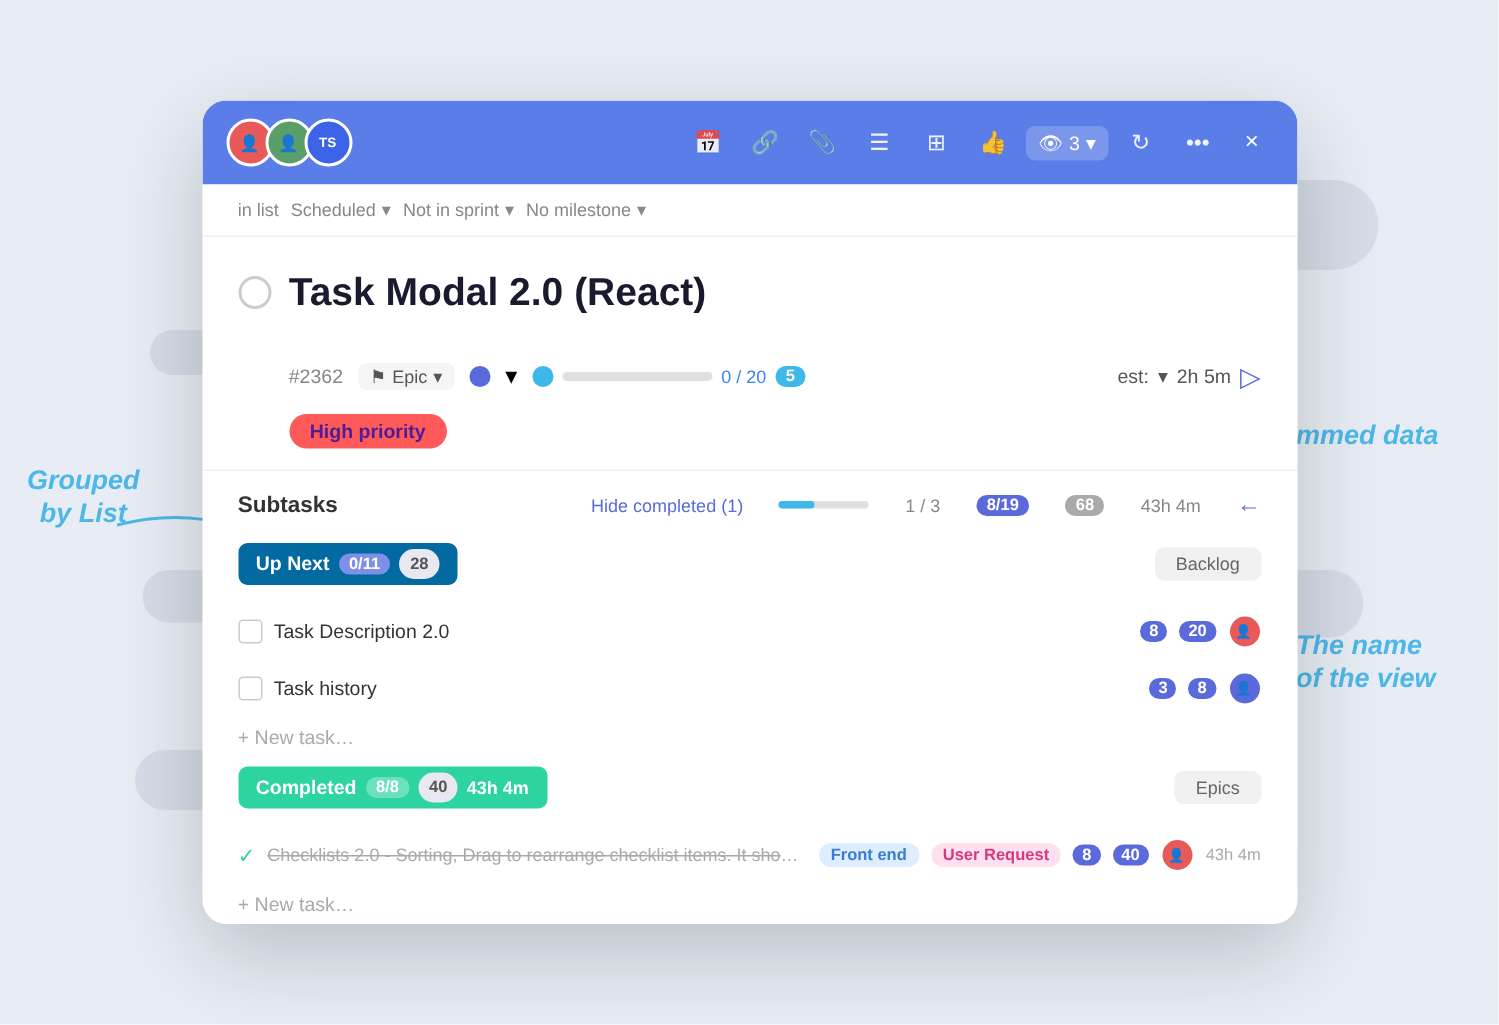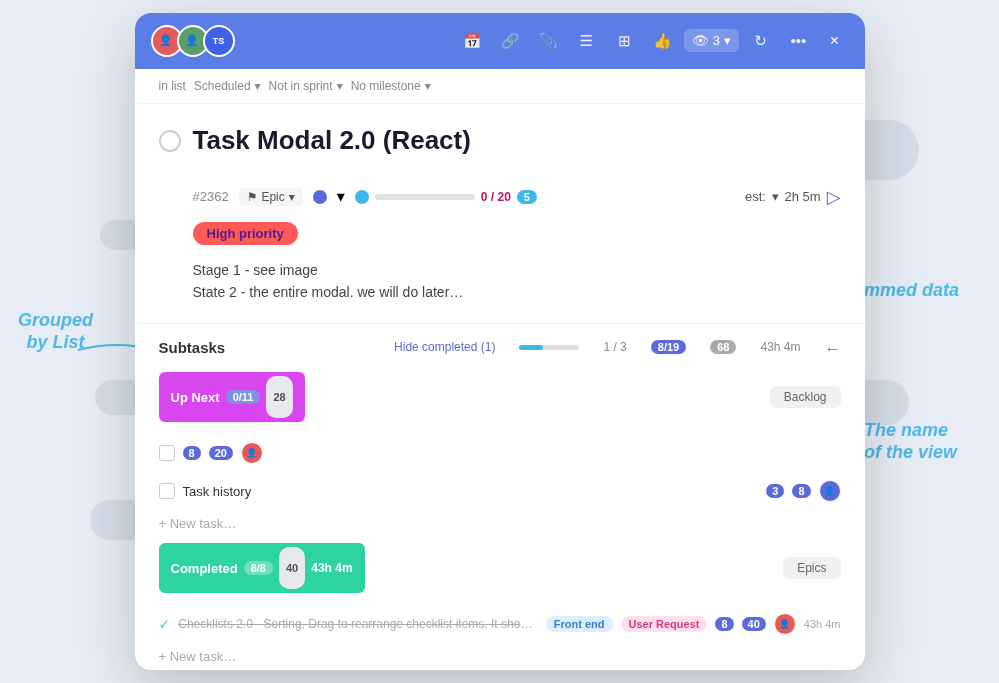--- a/index.html
+++ b/index.html
@@ -216,22 +216,21 @@
       background: #e0e0e0;
       border-radius: 3px;
     }
     .progress-bar-fill {
       height: 100%;
       border-radius: 3px;
       background: #3db8e8;
     }
     .progress-label {
       font-size: 12px;
-      color: #be185d;
-      font-weight: bold;
+      color: #3b82f6;
     }
     .badge-num {
       background: #5a6adb;
       color: white;
       border-radius: 10px;
       padding: 1px 7px;
       font-size: 11px;
       font-weight: 600;
     }
     .badge-num-teal { background: #3db8e8; }
@@ -325,21 +324,21 @@
 
     
     .group-header {
       margin: 0 0 6px;
       padding: 6px 24px;
       display: flex;
       align-items: center;
       gap: 10px;
     }
     .group-label {
-      background: #d946ef;
+      background: #0369a1;
       color: white;
       border-radius: 6px;
       padding: 4px 12px;
       font-size: 13px;
       font-weight: 600;
       display: flex;
       align-items: center;
       gap: 6px;
     }
     .group-label.completed { background: #2dd4a0; }
@@ -348,21 +347,21 @@
       color: white;
       border-radius: 10px;
       padding: 1px 7px;
       font-size: 11px;
       font-weight: 600;
     }
     .group-count-badge {
       background: #e8e8f0;
       color: #555;
       border-radius: 10px;
-      padding: 15px 7px;
+      padding: 4px 7px;
       font-size: 11px;
       font-weight: 600;
     }
     .backlog-label {
       margin-left: auto;
       background: #f0f0f0;
       color: #666;
       border-radius: 6px;
       padding: 4px 14px;
       font-size: 12px;
@@ -577,24 +576,20 @@
           <span>▾</span>
           <span>2h 5m</span>
           <span class="play-btn">▷</span>
         </div>
       </div>
 
       
       <div class="priority-badge">High priority</div>
 
       
-      <div class="task-description">
-        <div>Stage 1 - see image</div>
-        <div>State 2 - the entire modal. we will do later…</div>
-      </div>
     </div>
 
     <div class="subtasks-section">
 
       <div class="subtasks-header">
         <div class="subtasks-title">Subtasks</div>
         <div class="subtasks-controls">
           <span class="hide-completed">Hide completed (1)</span>
           <div class="progress-mini">
             <div class="progress-mini-fill"></div>
@@ -611,20 +606,21 @@
         <div class="group-label">
           <span>Up Next</span>
           <span class="group-name-badge">0/11</span>
           <span class="group-count-badge">28</span>
         </div>
         <div class="backlog-label">Backlog</div>
       </div>
 
       <div class="subtask-row">
         <div class="subtask-checkbox"></div>
+        <span class="subtask-name">Task Description 2.0</span>
         <span class="subtask-badge">8</span>
         <span class="subtask-badge">20</span>
         <div class="mini-avatar" style="background:#e85a5a;">👤</div>
       </div>
       <div class="subtask-row">
         <div class="subtask-checkbox"></div>
         <span class="subtask-name">Task history</span>
         <span class="subtask-badge">3</span>
         <span class="subtask-badge">8</span>
         <div class="mini-avatar" style="background:#5a6adb;">👤</div>

